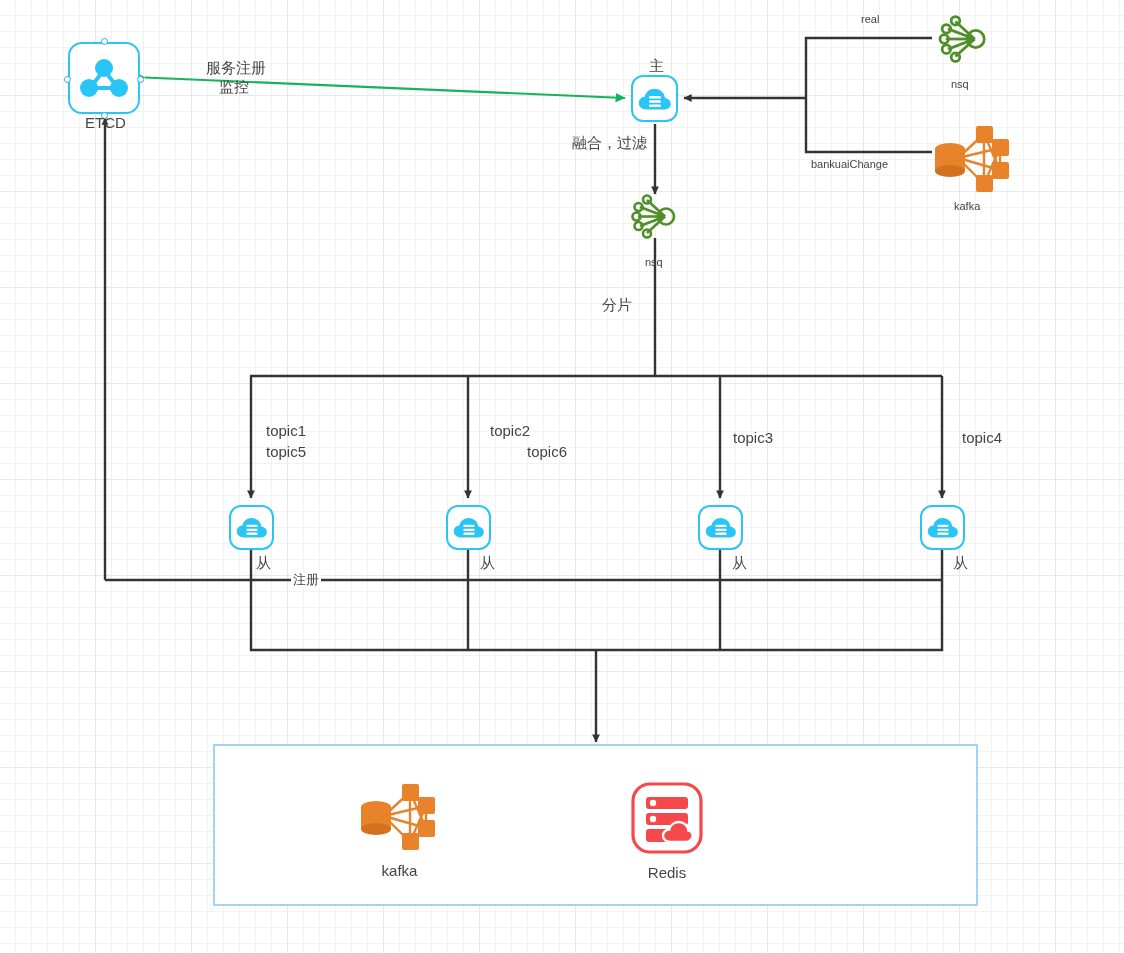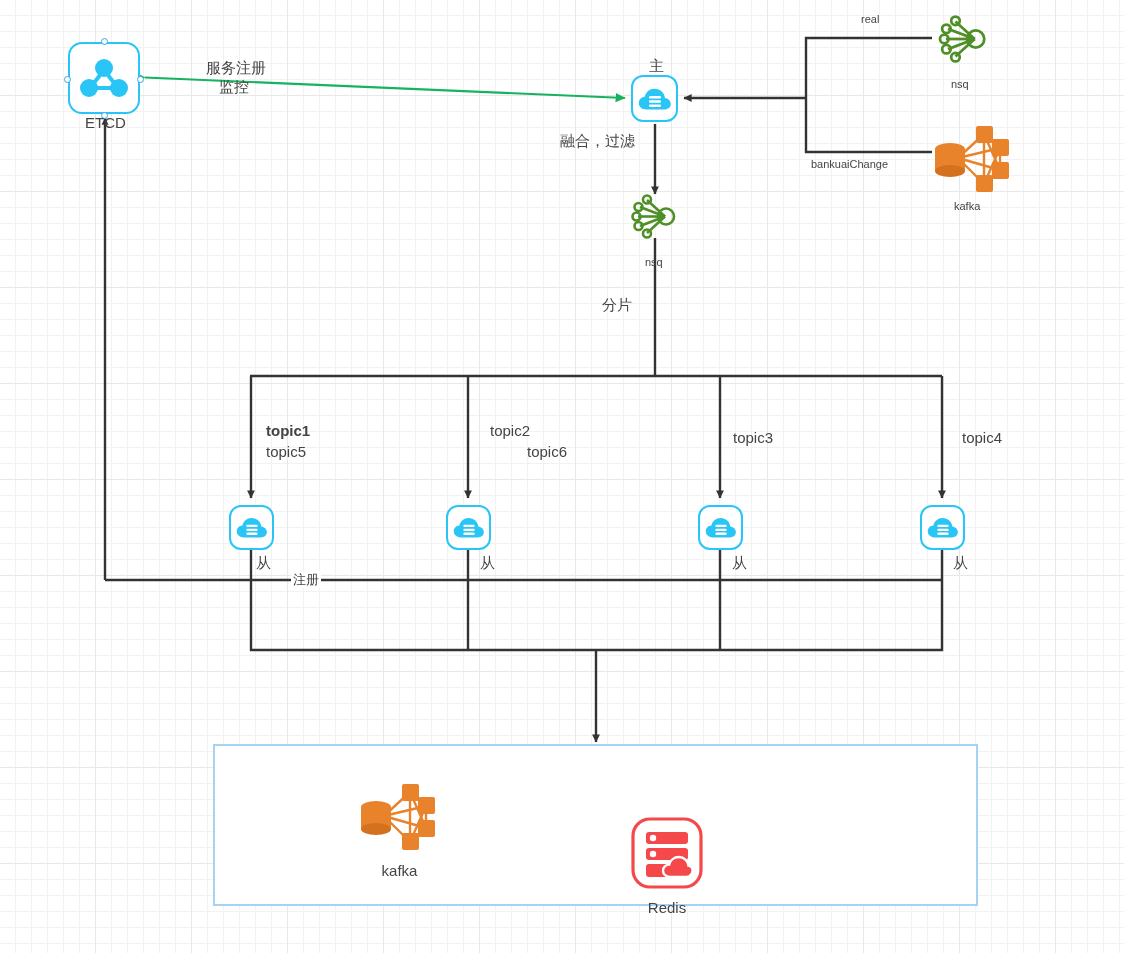--- a/index.html
+++ b/index.html
@@ -142,21 +142,21 @@
       <svg width="34" height="26" viewBox="0 0 34 26">
         <path d="M8.5,23.5 C3.8,23.5 0.8,20.6 0.8,17 C0.8,13.6 3.4,11 6.8,10.8
                  C7.7,6.2 11.6,2.8 16.6,2.8 C22.1,2.8 26.5,6.9 26.9,12
                  C30.4,12.4 32.8,15 32.8,18 C32.8,21.2 30,23.5 26.4,23.5 z" fill="#29c5f6"></path>
         <rect x="11" y="10" width="12" height="2.6" rx="1.2" fill="#fff"></rect>
         <rect x="11" y="14.2" width="12" height="2.6" rx="1.2" fill="#fff"></rect>
         <rect x="11" y="18.4" width="12" height="2.6" rx="1.2" fill="#fff"></rect>
       </svg>
     </div>
   </div>
-  <div class="lbl cn big" style="left:560px;top:135px;font-family:Liberation Mono, monospace;">融合，过滤</div>
+  <div class="lbl cn big" style="left:572px;top:135px;">融合，过滤</div>
 
   <div class="node" style="left:631px;top:194px;">
     <svg width="48" height="45" viewBox="0 0 48 45">
       <g stroke="#4f8f27" stroke-width="2.6" fill="none">
         <line x1="34" y1="22.5" x2="16" y2="6"></line>
         <line x1="34" y1="22.5" x2="9" y2="13"></line>
         <line x1="34" y1="22.5" x2="7" y2="22.5"></line>
         <line x1="34" y1="22.5" x2="9" y2="32"></line>
         <line x1="34" y1="22.5" x2="16" y2="39"></line>
         <circle cx="16" cy="5.5" r="4"></circle>
@@ -214,21 +214,21 @@
       <g fill="#e8832b">
         <rect x="44" y="2" width="17" height="17" rx="2"></rect>
         <rect x="60" y="15" width="17" height="17" rx="2"></rect>
         <rect x="60" y="38" width="17" height="17" rx="2"></rect>
         <rect x="44" y="51" width="17" height="17" rx="2"></rect>
       </g>
     </svg>
   </div>
   <div class="lbl" style="left:954px;top:198px;">kafka</div>
 
-  <div class="lbl big" style="left:266px;top:423px;font-weight:bold;">topic1</div>
+  <div class="lbl big" style="left:266px;top:423px;">topic1</div>
   <div class="lbl big" style="left:266px;top:444px;">topic5</div>
   <div class="lbl big" style="left:490px;top:423px;">topic2</div>
   <div class="lbl big" style="left:506px;top:444px;margin-left:21px;">topic6</div>
   <div class="lbl big" style="left:733px;top:430px;">topic3</div>
   <div class="lbl big" style="left:962px;top:430px;">topic4</div>
 
   <div class="node" style="left:229px;top:505px;">
     <div class="iconbox" style="width:45px;height:45px;border-radius:12px;">
       <svg width="32" height="25" viewBox="0 0 34 26">
         <path d="M8.5,23.5 C3.8,23.5 0.8,20.6 0.8,17 C0.8,13.6 3.4,11 6.8,10.8 C7.7,6.2 11.6,2.8 16.6,2.8 C22.1,2.8 26.5,6.9 26.9,12 C30.4,12.4 32.8,15 32.8,18 C32.8,21.2 30,23.5 26.4,23.5 z" fill="#29c5f6"></path>
@@ -304,21 +304,21 @@
         <rect x="44" y="2" width="17" height="17" rx="2"></rect>
         <rect x="60" y="15" width="17" height="17" rx="2"></rect>
         <rect x="60" y="38" width="17" height="17" rx="2"></rect>
         <rect x="44" y="51" width="17" height="17" rx="2"></rect>
       </g>
     </svg>
     <div class="cap">kafka</div>
   </div>
 
 
-  <div class="storeitem" style="left:621px;top:782px;width:92px;margin-top:35px;">
+  <div class="storeitem" style="left:621px;top:782px;width:92px;">
     <svg width="72" height="72" viewBox="0 0 72 72">
       <rect x="2" y="2" width="68" height="68" rx="17" fill="#fff" stroke="#f4484b" stroke-width="3.2"></rect>
       <g fill="#f4484b">
         <rect x="15" y="15" width="42" height="12" rx="3"></rect>
         <rect x="15" y="31" width="42" height="12" rx="3"></rect>
         <rect x="15" y="47" width="42" height="13" rx="3"></rect>
       </g>
       <circle cx="22" cy="21" r="3.2" fill="#fff"></circle>
       <circle cx="22" cy="37" r="3.2" fill="#fff"></circle>
       <path d="M40,60 C35,60 32,57 32,53.5 C32,50.2 34.8,47.6 38.2,47.6

